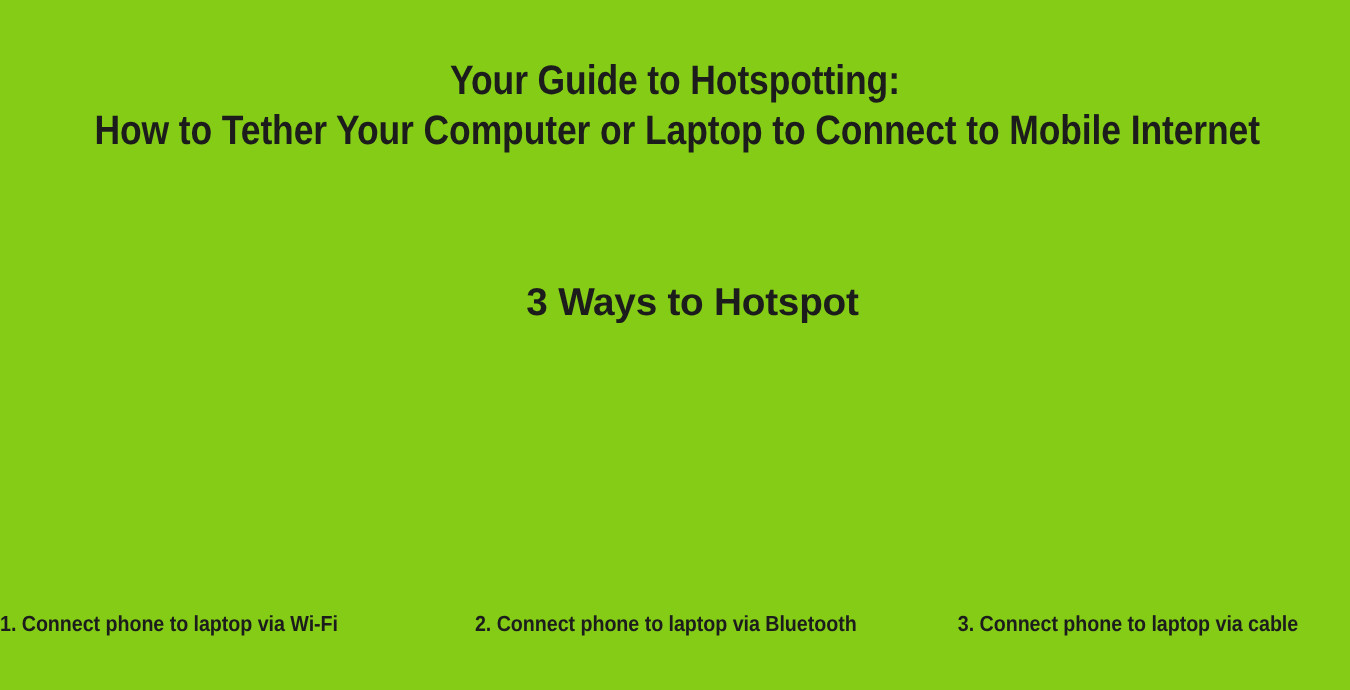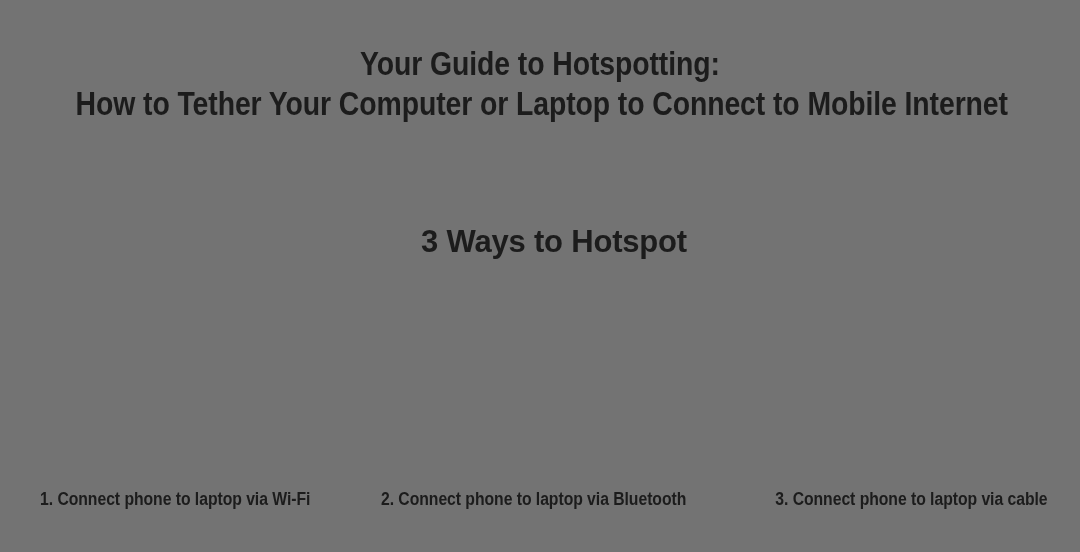--- a/index.html
+++ b/index.html
@@ -11,21 +11,21 @@
   body {
     font-family: "Liberation Sans", sans-serif;
     color: #1c1c1c;
     -webkit-font-smoothing: antialiased;
   }
 
   .page {
     position: relative;
     width: 1080px;
     height: 552px;
-    background: #737373;
+    background: #84cc16;
     overflow: hidden;
     box-sizing: border-box;
   }
 
   
   .headline {
     position: absolute;
     left: 0;
     top: 44px;
     width: 1080px;
@@ -89,23 +89,23 @@
     position: absolute;
     left: 0;
     top: 487px;
     width: 1080px;
     display: flex;
   }
   .caption-cell {
     flex: 1 1 0;
     box-sizing: border-box;
   }
-  .caption-cell-1 { text-align: center;   padding-left: 19px; }
+  .caption-cell-1 { text-align: left;   }
   .caption-cell-2 { text-align: center; text-decoration: underline; }
-  .caption-cell-3 { text-align: right;  padding-right: 32px; }
+  .caption-cell-3 { text-align: center;  padding-right: 15px; }
 
   .caption-text {
     font-family: "Liberation Sans Narrow", "Liberation Sans", sans-serif;
     font-weight: bold;
     font-size: 17.5px;
     line-height: 24px;
     color: #1c1c1c;
     letter-spacing: -0.05px;
     white-space: nowrap;
     display: inline-block;

